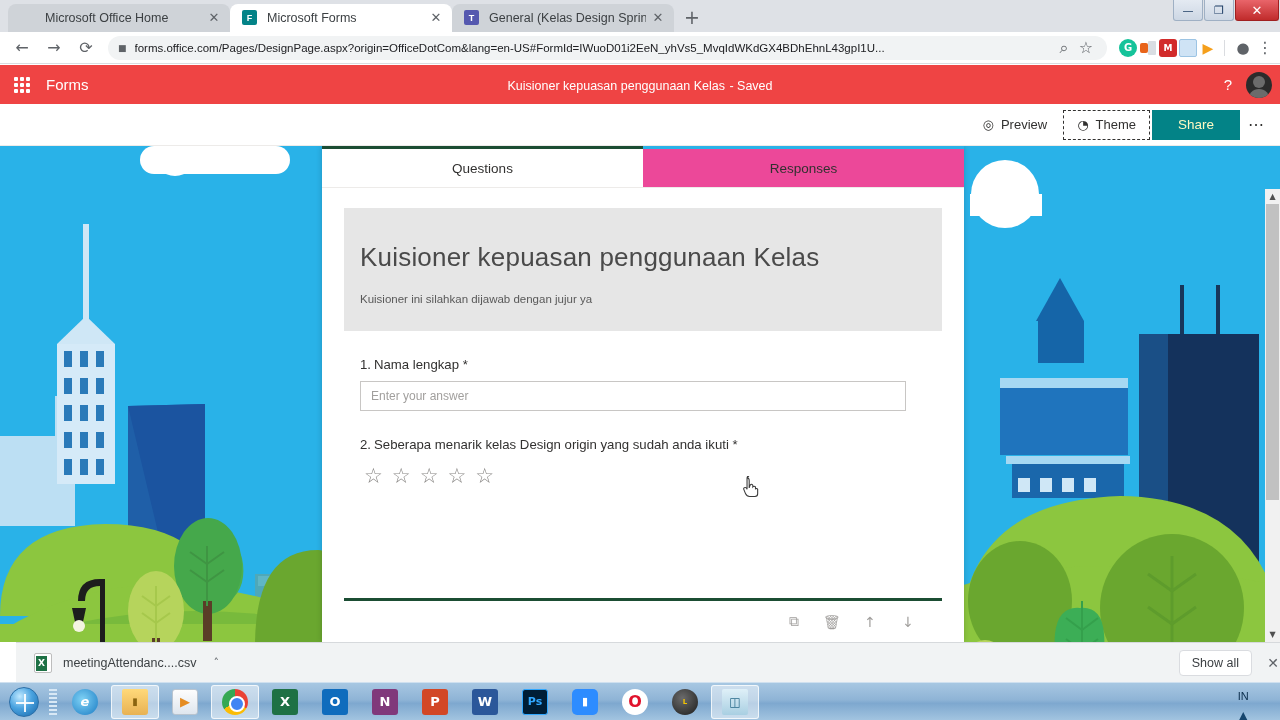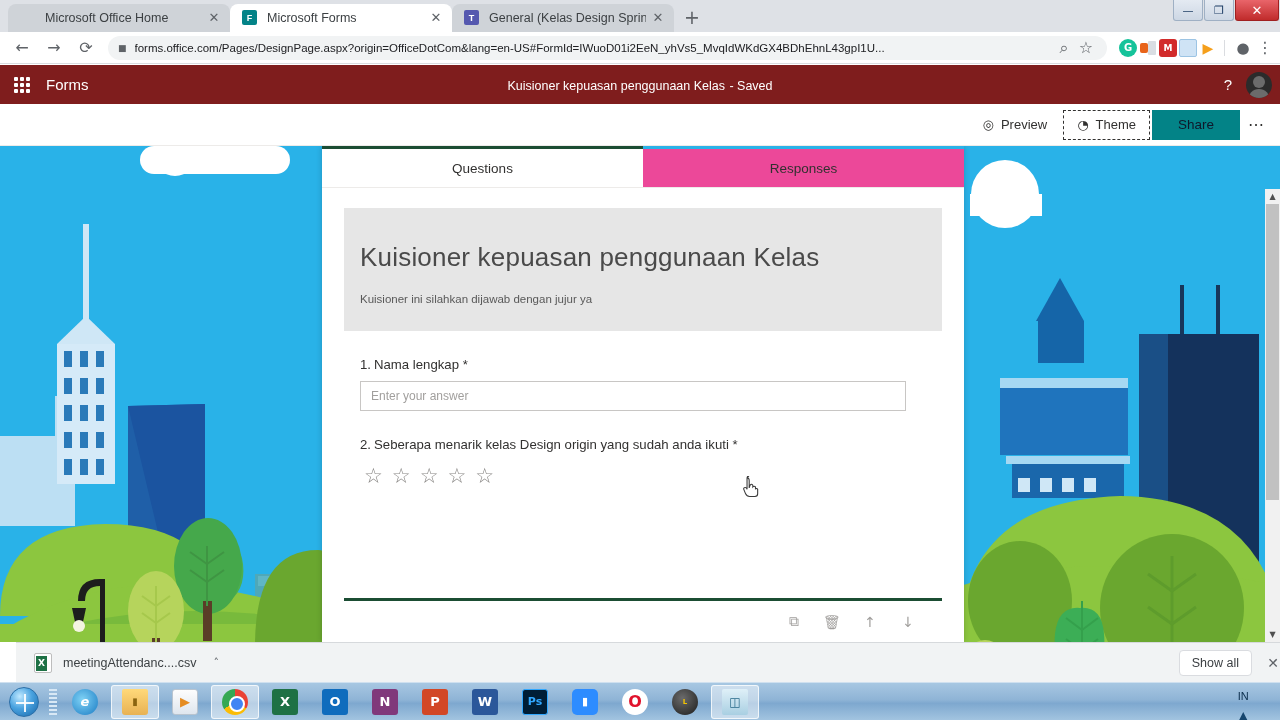--- a/index.html
+++ b/index.html
@@ -94,21 +94,21 @@
   .ext-red { background:#d22b2b; font-size:9px; font-weight:bold;}
   .ext-doc { background:#cfe3f5; border:1px solid #9cc4e4; border-radius:2px;}
   .ext-play { color:#f59f1b; font-size:14px; background:transparent;}
   .divider-v { width:1px; height:16px; background:#dadce0; margin:0 5px;}
 
   
   #app { position: absolute; left: 0; top: 65px; width: 1280px; height: 577px; overflow: hidden; }
 
   .forms-header {
     position: relative; height: 39px; width: 100%;
-    background: #7f1d1d; display: flex; align-items: center;
+    background: #ef4444; display: flex; align-items: center;
     color: #fff;
   }
   .waffle { width: 44px; height: 39px; display:flex;align-items:center;justify-content:center;}
   .waffle-grid { display:grid; grid-template-columns:repeat(3,4px); grid-template-rows:repeat(3,4px); gap:2px;}
   .waffle-grid i { display:block; width:4px;height:4px;background:#fff;border-radius:1px;}
   .forms-brand { font-size: 15px; color:#fff; margin-left: 2px; }
   .forms-title-wrap { position:absolute; left:0; right:0; text-align:center; pointer-events:none;}
   .forms-title { font-size: 12.5px; color: #fff; }
   .header-right { margin-left:auto; display:flex;align-items:center;gap:4px; padding-right:8px;}
   .help-icon { width:28px;height:28px;display:flex;align-items:center;justify-content:center;font-size:15px;color:#fff;}
@@ -121,21 +121,21 @@
     display:flex; align-items:center; justify-content:flex-end;
     padding-right: 10px; gap: 2px;
     border-bottom: 1px solid #edebe9;
   }
   .tbtn {
     height: 30px; display:flex; align-items:center; gap:7px;
     padding: 0 14px; font-size: 13px; color:#323130; background:transparent;
     border: none;
   }
   .tbtn.focused { border: 1px dashed #323130; padding: 0 13px; }
-  .tbtn.primary { background:#038387; color:#0f172a; height:30px; padding:0 26px; font-size:13.5px;}
+  .tbtn.primary { background:#038387; color:#fef9c3; height:30px; padding:0 26px; font-size:13.5px;}
   .tbtn .ico { font-size: 13px; display:flex;align-items:center; font-family:"DejaVu Sans",sans-serif;}
   .dots { width:28px;height:28px;display:flex;align-items:center;justify-content:center;font-size:16px;color:#323130;}
 
   
   .canvas { position:relative; width:100%; height:496px; overflow:hidden; background:#29b2e8;}
   .bgsvg { position:absolute; left:0; top:0; width:1280px; height:500px; }
 
   
   .formcol {
     position:absolute; left:322px; top:0; width:642px; height:496px;

